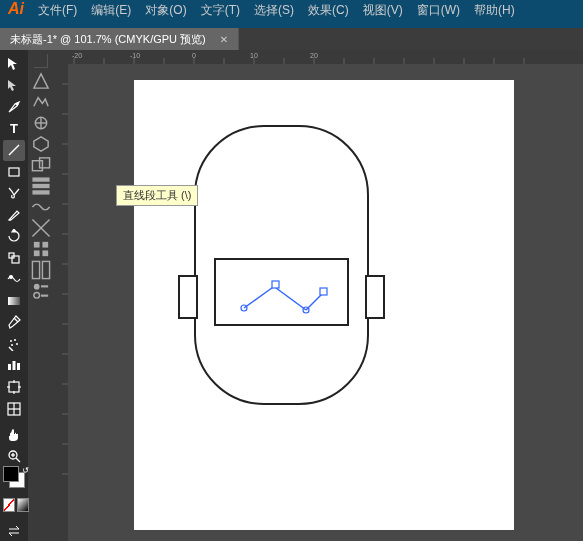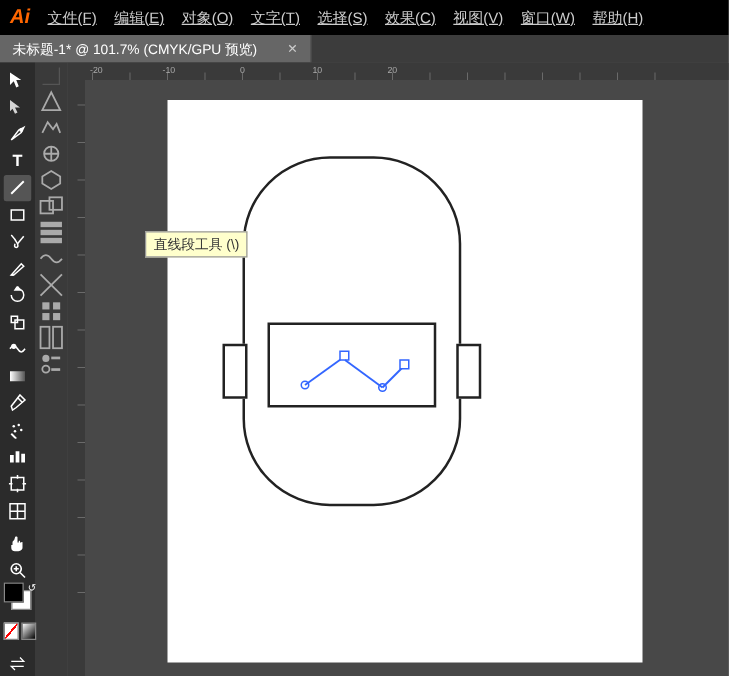--- a/index.html
+++ b/index.html
@@ -9,39 +9,38 @@
       overflow: hidden;
       font-family: Arial, sans-serif;
       font-size: 12px;
       background: #484848;
     }
 
     
     #title-bar {
       width: 100%;
       height: 28px;
-      background: #000000;
-      display: flex;
-      align-items: center;
+      background: #0c4a6e;
+      display: flex;
+      align-items: flex-start;
       padding: 0 8px;
     }
     #ai-logo {
       color: #ff6600;
       font-weight: bold;
       font-size: 16px;
       margin-right: 8px;
       font-style: italic;
     }
     #menu-bar {
       display: flex;
       align-items: center;
       color: #cccccc;
       font-size: 12px;
       gap: 2px;
-      text-decoration: underline;
     }
     .menu-item {
       padding: 2px 6px;
       cursor: pointer;
       white-space: nowrap;
     }
 
     
     #tab-bar {
       width: 100%;
@@ -52,21 +51,21 @@
     }
     .tab {
       height: 22px;
       padding: 0 10px;
       display: flex;
       align-items: center;
       background: #666;
       color: #fff;
       font-size: 11px;
       border-right: 1px solid #555;
-      gap: 24px;
+      gap: 14px;
       white-space: nowrap;
     }
     .tab-close {
       cursor: pointer;
       font-size: 10px;
       color: #ccc;
     }
     .tab-url {
       height: 22px;
       padding: 0 10px;

